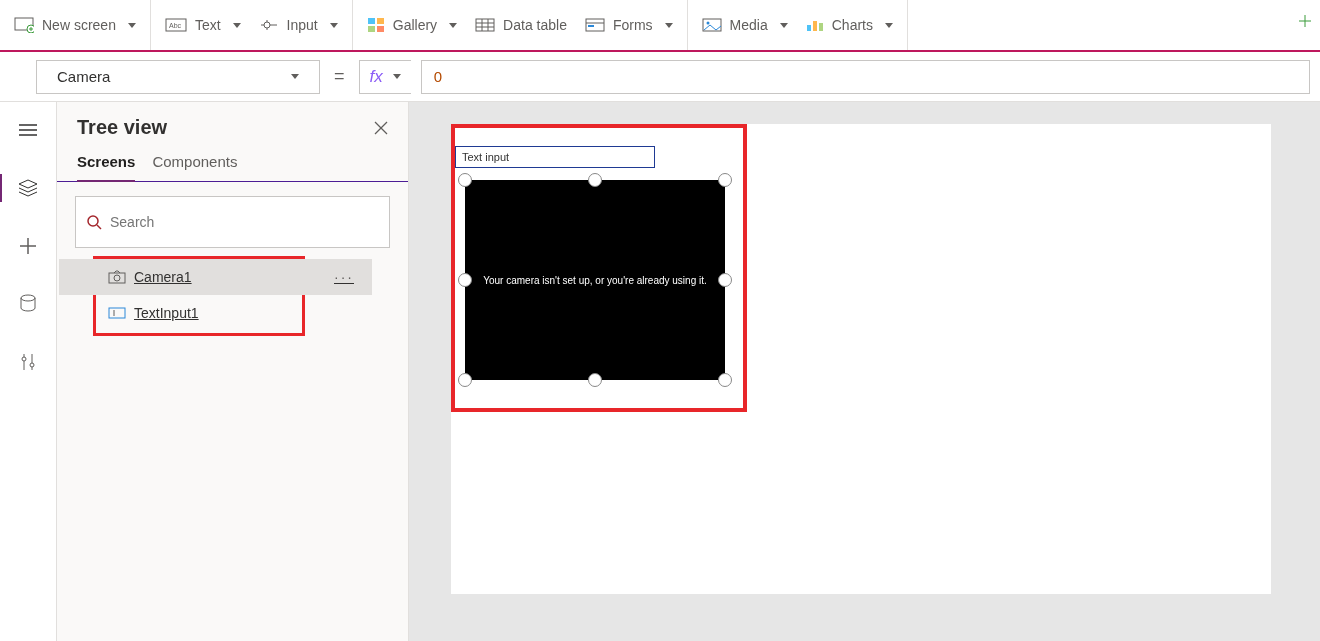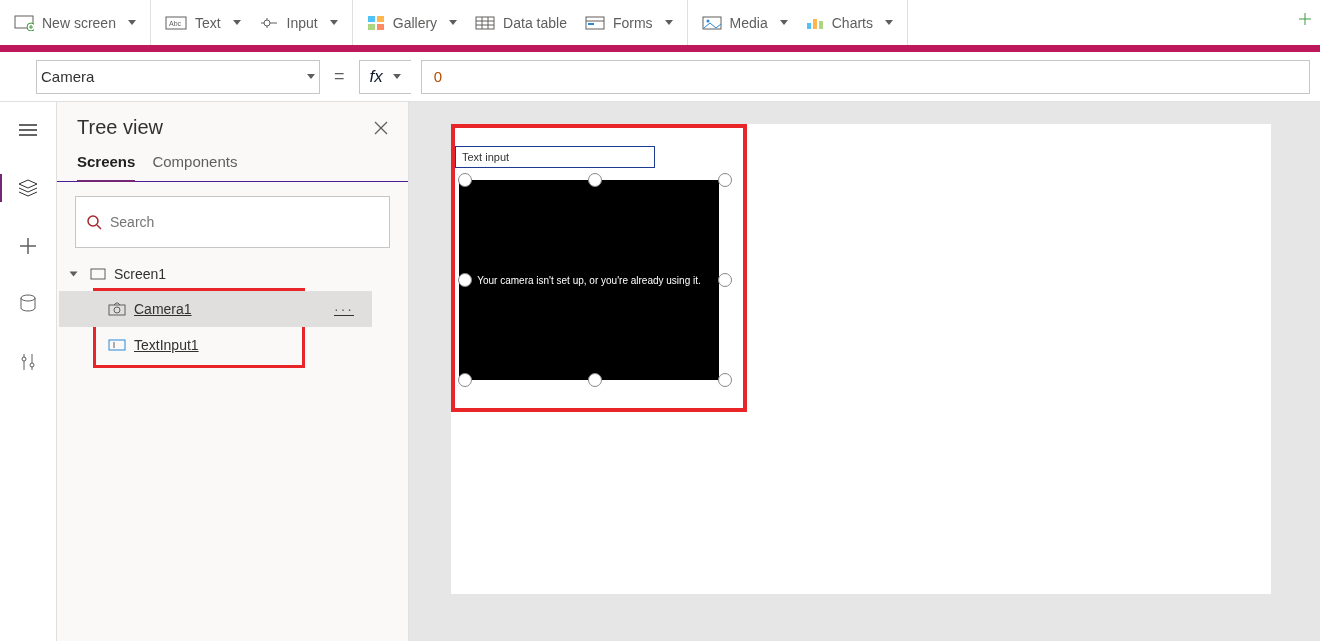--- a/index.html
+++ b/index.html
@@ -1,62 +1,62 @@
 <!DOCTYPE html>
 <html><head>
 <meta charset="utf-8">
 <style>
   * { box-sizing: border-box; margin: 0; padding: 0; font-family: "Segoe UI", Arial, sans-serif; }
   body { width: 1320px; height: 641px; background: #fff; overflow: hidden; color: #323130; }
 
   
-  .ribbon { height: 52px; border-bottom: 7px solid #be185d; display: flex; align-items: center; }
+  .ribbon { height: 52px; border-bottom: 2px solid #be185d; display: flex; align-items: center; }
   .ribbon-group { display: flex; align-items: center; height: 100%; border-right: 1px solid #e1dfdd; padding: 0 14px; gap: 18px; }
   .ribbon-btn { display: flex; align-items: center; gap: 8px; font-size: 14px; color: #605e5c; cursor: pointer; }
   .ribbon-btn svg { flex-shrink: 0; }
   .ribbon-tail { margin-left: auto; padding-right: 8px; }
 
   .chev { display:inline-block; width:0; height:0; border-left:4px solid transparent; border-right:4px solid transparent; border-top:5px solid #605e5c; margin-left:4px; }
 
   
   .formula-bar { height: 50px; display: flex; align-items: center; padding: 0 10px 0 36px; gap: 10px; border-bottom: 1px solid #e1dfdd; }
-  .prop-select { width: 284px; height: 34px; border: 1px solid #c8c6c4; padding: 0 4px; display: flex; align-items: center; font-size: 15px; cursor: pointer; justify-content: space-between; }
+  .prop-select { width: 284px; height: 34px; border: 1px solid #c8c6c4; padding: 0 20px; display: flex; align-items: center; font-size: 15px; cursor: pointer; justify-content: space-between; }
   .eq { font-size: 18px; color: #605e5c; padding: 0 4px; }
-  .fx-box { height: 34px; border: 1px solid #c8c6c4; border-right: none; display: flex; align-items: center; padding: 11px 10px; font-style: italic; font-family: "Times New Roman", serif; font-size: 17px; color: #0f172a; cursor:pointer; gap:6px;}
+  .fx-box { height: 34px; border: 1px solid #c8c6c4; border-right: none; display: flex; align-items: center; padding: 11px 10px; font-style: italic; font-family: "Times New Roman", serif; font-size: 17px; color: #8b5cf6; cursor:pointer; gap:6px;}
   .formula-input { flex: 1; height: 34px; border: 1px solid #c8c6c4; display: flex; align-items: center; padding: 0 12px; font-size: 15px; color: #b44a00; }
 
   
   .main { display: flex; height: calc(641px - 102px); }
   .siderail { width: 57px; border-right: 1px solid #e1dfdd; display: flex; flex-direction: column; align-items: center; padding-top: 12px; gap: 26px; }
   .siderail-item { width: 40px; height: 32px; display:flex; align-items:center; justify-content:center; cursor:pointer; color:#605e5c; position:relative;}
   .siderail-item.active::before { content:""; position:absolute; left:-9px; top:2px; bottom:2px; width:3px; background:#742774; }
 
   .tree-panel { width: 352px; border-right: 1px solid #e1dfdd; background: #faf9f8; display: flex; flex-direction: column; }
   .tree-header { display:flex; align-items:center; justify-content:space-between; padding: 14px 20px 6px 20px; }
-  .tree-title { font-size: 20px; font-weight: 400; text-align: right; }
+  .tree-title { font-size: 20px; font-weight: 700; text-align: right; }
   .tree-tabs { display:flex; gap: 17px; padding: 0 20px; border-bottom:1px solid #4c1d95; }
   .tree-tab { font-size: 15px; padding: 8px 0 10px 0; cursor:pointer; color:#605e5c; }
   .tree-tab.active { color:#201f1e; font-weight:600; border-bottom: 2px solid #742774; margin-bottom:-1px; }
   .tree-search { margin: 14px 18px 10px 18px; height: 52px; border:1px solid #c8c6c4; background:#fff; display:flex; align-items:center; padding:0 10px; gap:8px; }
   .tree-search input { border:none; outline:none; flex:1; font-size:14px; color:#605e5c; background:transparent;}
   .tree-section { padding: 10px 18px; display:flex; align-items:center; gap:10px; font-size:14px; color:#323130; cursor:pointer; }
   .tree-node { display:flex; align-items:center; gap:8px; font-size:14px; color:#323130; cursor:pointer; }
   .tree-node.root { padding: 8px 18px 8px 4px; }
   .tree-node.child { padding: 10px 18px 10px 48px; }
   .tree-node.selected { background:#e1dfdd; }
   .tree-node .more { margin-left:auto; letter-spacing:2px; color:#605e5c; }
   .tree-highlight-box { border: 3px solid #e8262a; margin: -2px 0 0 36px; width: 212px; padding-bottom:2px;text-decoration:underline;}
   .tree-highlight-box .tree-node.child { padding-left: 12px; }
 
   
   .canvas-wrap { flex:1; background:#e6e6e6; padding: 22px 0 0 42px; }
   .canvas { background:#fff; width: 820px; height: 470px; position:relative; }
   .annot-box { position:absolute; left:0; top:0; width:296px; height:288px; border:4px solid #e8262a; }
   .text-input-ctrl { position:absolute; left:4px; top:22px; width:200px; height:22px; border:1px solid #1f3a93; background:#fff; display:flex; align-items:center; padding:0 6px; font-size:11px; color:#333; }
-  .camera-ctrl { position:absolute; left:8px; top:56px; width:260px; height:200px; background:#000; display:flex; align-items:center; justify-content:center; color:#fff; font-size:10px; text-align:center; padding:0 8px;}
+  .camera-ctrl { position:absolute; left:14px; top:56px; width:260px; height:200px; background:#000; display:flex; align-items:center; justify-content:center; color:#fff; font-size:10px; text-align:center; padding:0 8px;}
   .sel-handle { position:absolute; width:14px; height:14px; border-radius:50%; background:#fff; border:1px solid #888;}
   .h-tl{left:7px; top:49px;} .h-tm{left:137px; top:49px;} .h-tr{left:267px; top:49px;}
   .h-ml{left:7px; top:149px;} .h-mr{left:267px; top:149px;}
   .h-bl{left:7px; top:249px;} .h-bm{left:137px; top:249px;} .h-br{left:267px; top:249px;}
 
   .expander { display:inline-block; width:0;height:0;border-top:4px solid transparent;border-bottom:4px solid transparent;border-left:5px solid #605e5c; transform:rotate(90deg); margin: 0 6px 0 10px;}
 </style>
 </head>
 <body>
 
@@ -219,27 +219,20 @@
       <div class="tree-tab">Components</div>
     </div>
     <div class="tree-search">
       <svg width="16" height="16">
           <circle cx="7" cy="7" r="5" fill="none" stroke="#a4262c" stroke-width="1.5"></circle>
           <line x1="11" y1="11" x2="15" y2="15" stroke="#a4262c" stroke-width="1.5"></line>
         </svg>
       <input type="text" placeholder="Search" style="">
     </div>
 
-    <div class="tree-node root">
-      <span class="expander"></span>
-      <svg width="16" height="12">
-          <rect x="1" y="1" width="14" height="10" fill="none" stroke="#605e5c"></rect>
-        </svg>
-      <span>Screen1</span>
-    </div>
 
     <div class="tree-highlight-box">
       <div class="tree-node child selected" style="width:313px; margin-left:-37px; padding-left:49px;">
         <svg width="18" height="14">
             <rect x="1" y="3" width="16" height="10" fill="none" stroke="#605e5c"></rect>
             <path d="M6 3 l2 -2 h2 l2 2" fill="none" stroke="#605e5c"></path>
             <circle cx="9" cy="8" r="3" fill="none" stroke="#605e5c"></circle>
           </svg>
         <span>Camera1</span>
         <span class="more">···</span>

